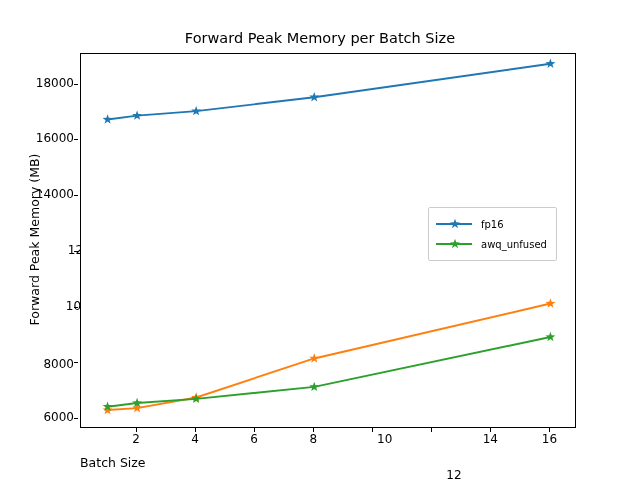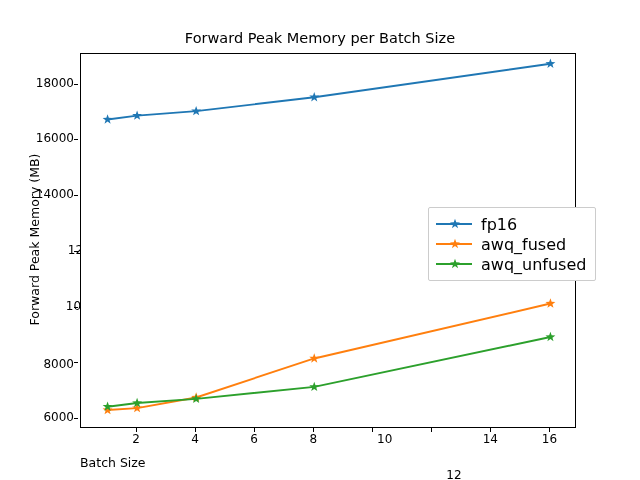--- a/index.html
+++ b/index.html
@@ -38,21 +38,21 @@
 
   #legend{
     position:absolute;left:428px;top:207px;
     border:0.9px solid #ccc;background:#fff;border-radius:2px;
     padding:6px 9px 6px 7px;
   }
   .legend-row{display:flex;align-items:center;height:20px;}
   .legend-sample{width:36px;height:14px;position:relative;margin-right:9px;}
   .legend-line{position:absolute;left:0;top:6px;width:36px;height:1.9px;}
   .legend-marker{position:absolute;left:13px;top:1px;width:12px;height:12px;}
-  .legend-text{font-size:16px;color:#000;white-space:nowrap;}
+  .legend-text{font-size:10px;color:#000;white-space:nowrap;}
 </style>
 </head>
 <body>
 
 <div id="figure">
 
   <div id="chart-title">Forward Peak Memory per Batch Size</div>
 
   <div id="y-axis-group">
       <div class="ytick-wrap" style="top: 410.242px;">6000</div>
@@ -126,29 +126,20 @@
         <div class="legend-sample">
           <div class="legend-line" style="background: rgb(31, 119, 180);"></div>
           <svg class="legend-marker" viewBox="0 0 12 12">
             <path d="M6.00,0.80L7.23,4.30L10.95,4.39L8.00,6.65L9.06,10.21L6.00,8.10L2.94,10.21L4.00,6.65L1.05,4.39L4.77,4.30Z" fill="#1f77b4"></path>
           </svg>
         </div>
         <span class="legend-text">fp16</span>
       </div>
       <div class="legend-row">
         <div class="legend-sample">
-          <div class="legend-line" style="background: rgb(255, 127, 14);"></div>
-          <svg class="legend-marker" viewBox="0 0 12 12">
-            <path d="M6.00,0.80L7.23,4.30L10.95,4.39L8.00,6.65L9.06,10.21L6.00,8.10L2.94,10.21L4.00,6.65L1.05,4.39L4.77,4.30Z" fill="#ff7f0e"></path>
-          </svg>
-        </div>
-        <span class="legend-text">awq_fused</span>
-      </div>
-      <div class="legend-row">
-        <div class="legend-sample">
           <div class="legend-line" style="background: rgb(44, 160, 44);"></div>
           <svg class="legend-marker" viewBox="0 0 12 12">
             <path d="M6.00,0.80L7.23,4.30L10.95,4.39L8.00,6.65L9.06,10.21L6.00,8.10L2.94,10.21L4.00,6.65L1.05,4.39L4.77,4.30Z" fill="#2ca02c"></path>
           </svg>
         </div>
         <span class="legend-text">awq_unfused</span>
       </div>
     </div>
 
 </div>

